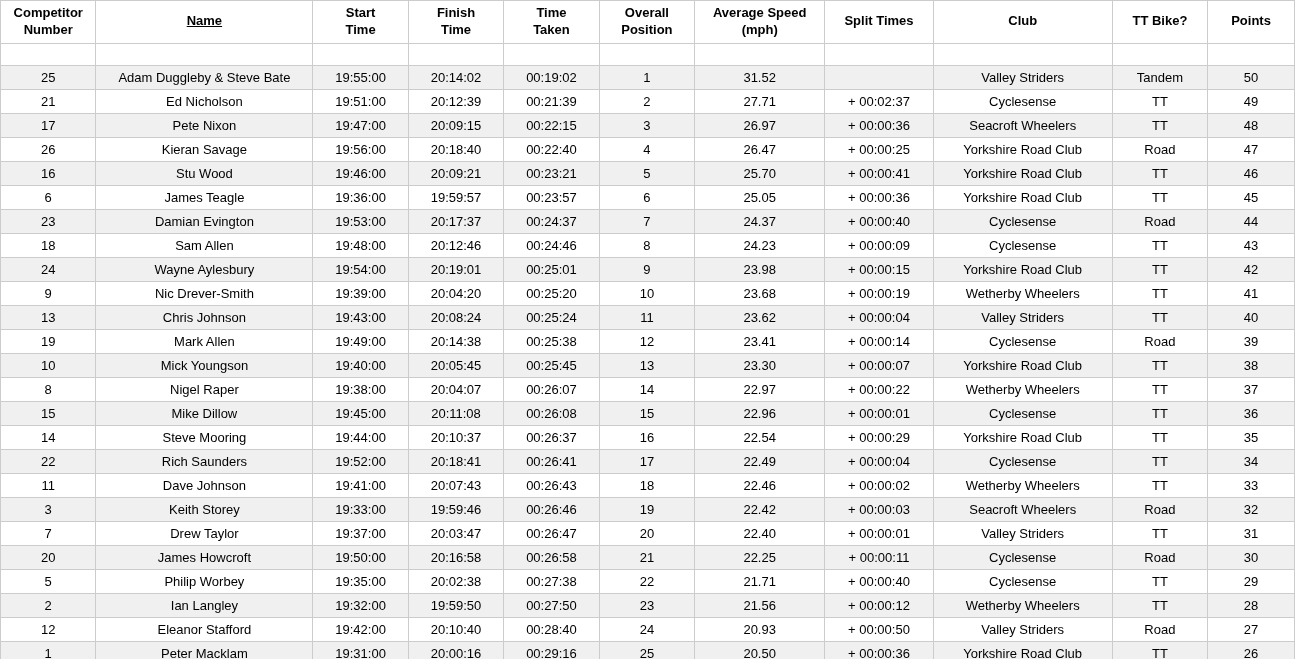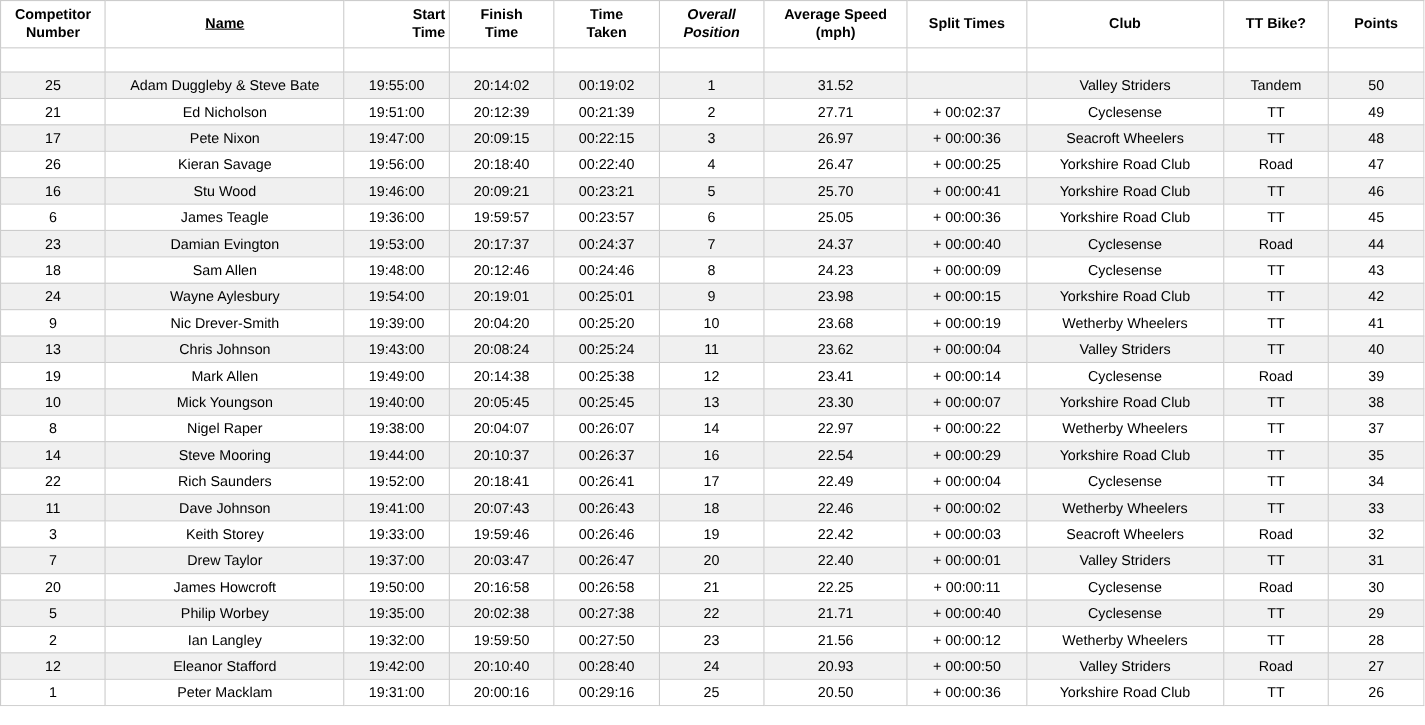--- a/index.html
+++ b/index.html
@@ -32,24 +32,24 @@
     tbody tr:nth-child(odd) {
       background: #fff;
     }
     
     tr.empty-row td {
       height: 22px;
     }
     
     .col-num    { width: 88px; }
     .col-name   { width: 200px; text-decoration: underline; }
-    .col-start  { width: 88px; text-align: right; }
+    .col-start  { width: 88px; }
     .col-finish { width: 88px; }
     .col-taken  { width: 88px; }
-    .col-pos    { width: 88px; font-style: italic; }
+    .col-pos    { width: 88px; }
     .col-speed  { width: 120px; }
     .col-split  { width: 100px; }
     .col-club   { width: 165px; text-align: center; }
     .col-tt     { width: 88px; margin-top: 16px; }
     .col-pts    { width: 80px; }
   </style>
 </head>
 <body>
 
 <table>
@@ -259,20 +259,33 @@
         <td>20:04:07</td>
         <td>00:26:07</td>
         <td>14</td>
         <td>22.97</td>
         <td>+ 00:00:22</td>
         <td>Wetherby Wheelers</td>
         <td>TT</td>
         <td>37</td>
       </tr>
       <tr>
+        <td>15</td>
+        <td>Mike Dillow</td>
+        <td>19:45:00</td>
+        <td>20:11:08</td>
+        <td>00:26:08</td>
+        <td>15</td>
+        <td>22.96</td>
+        <td>+ 00:00:01</td>
+        <td>Cyclesense</td>
+        <td>TT</td>
+        <td>36</td>
+      </tr>
+      <tr>
         <td>14</td>
         <td>Steve Mooring</td>
         <td>19:44:00</td>
         <td>20:10:37</td>
         <td>00:26:37</td>
         <td>16</td>
         <td>22.54</td>
         <td>+ 00:00:29</td>
         <td>Yorkshire Road Club</td>
         <td>TT</td>

